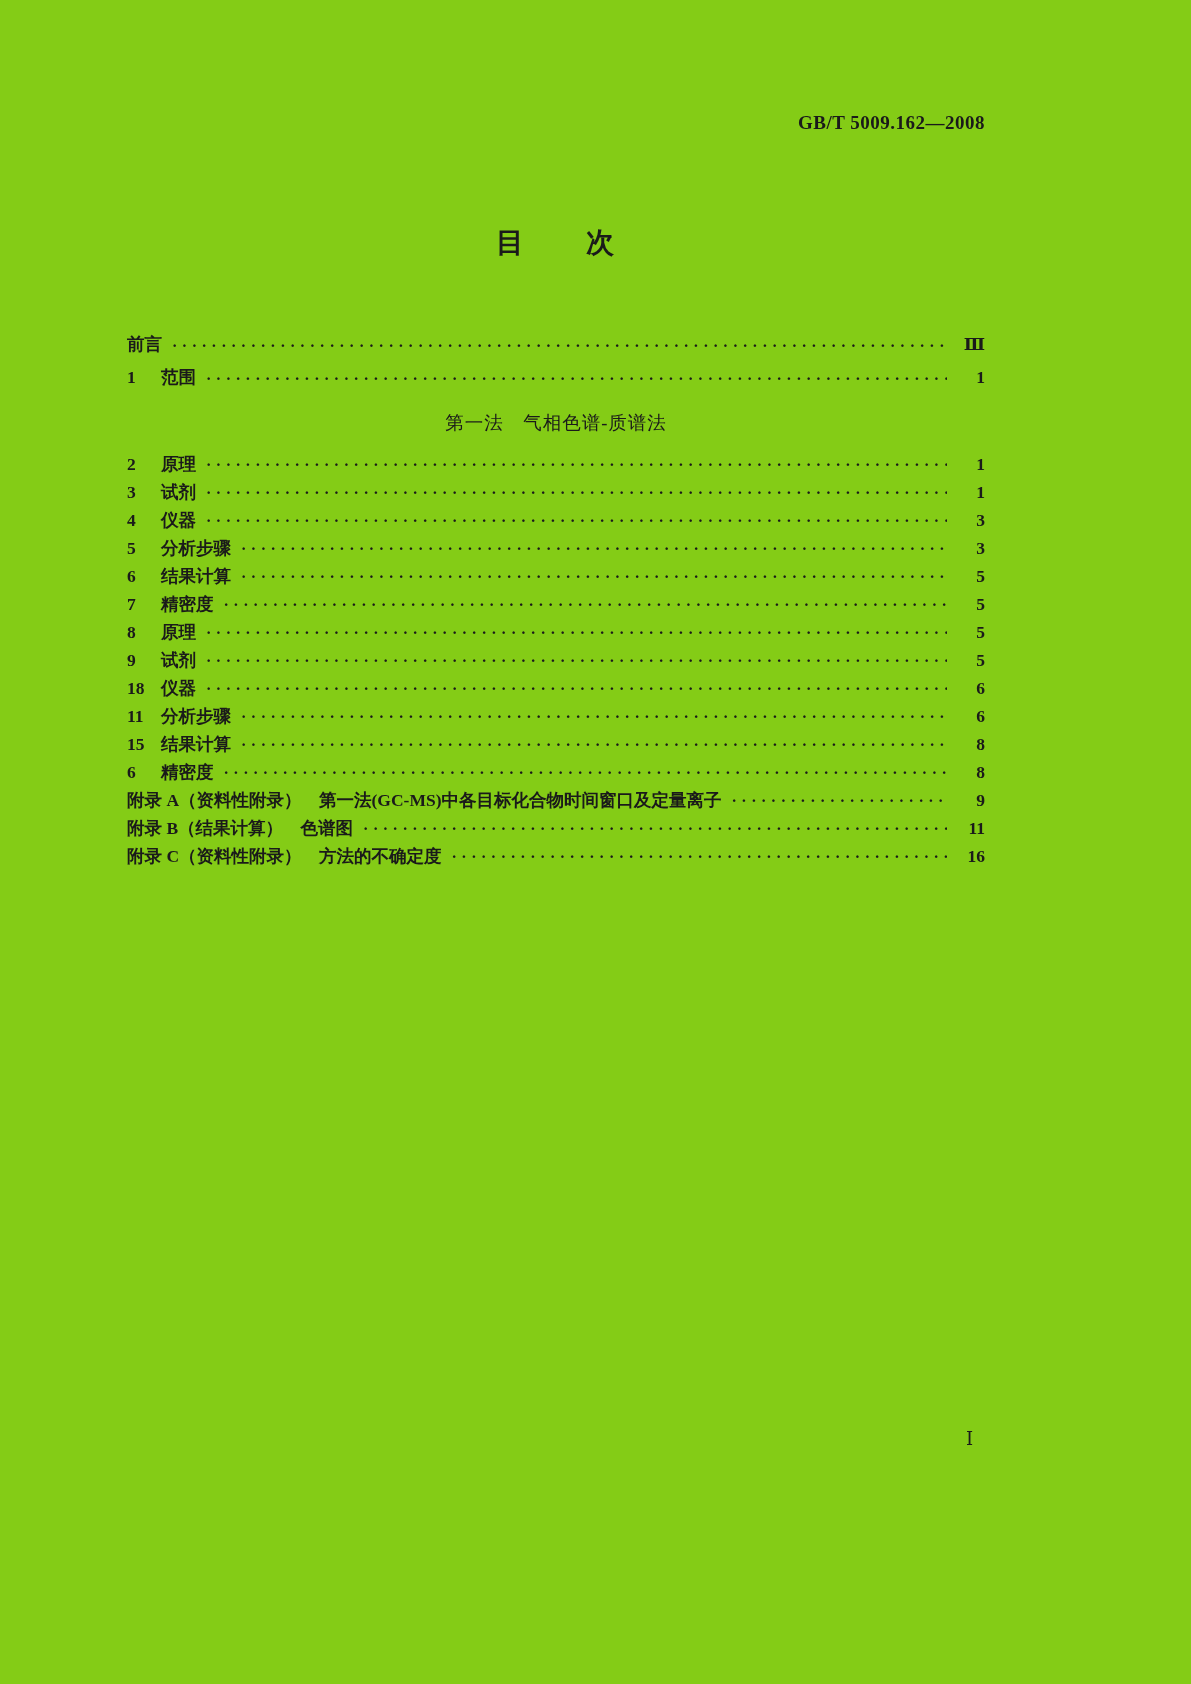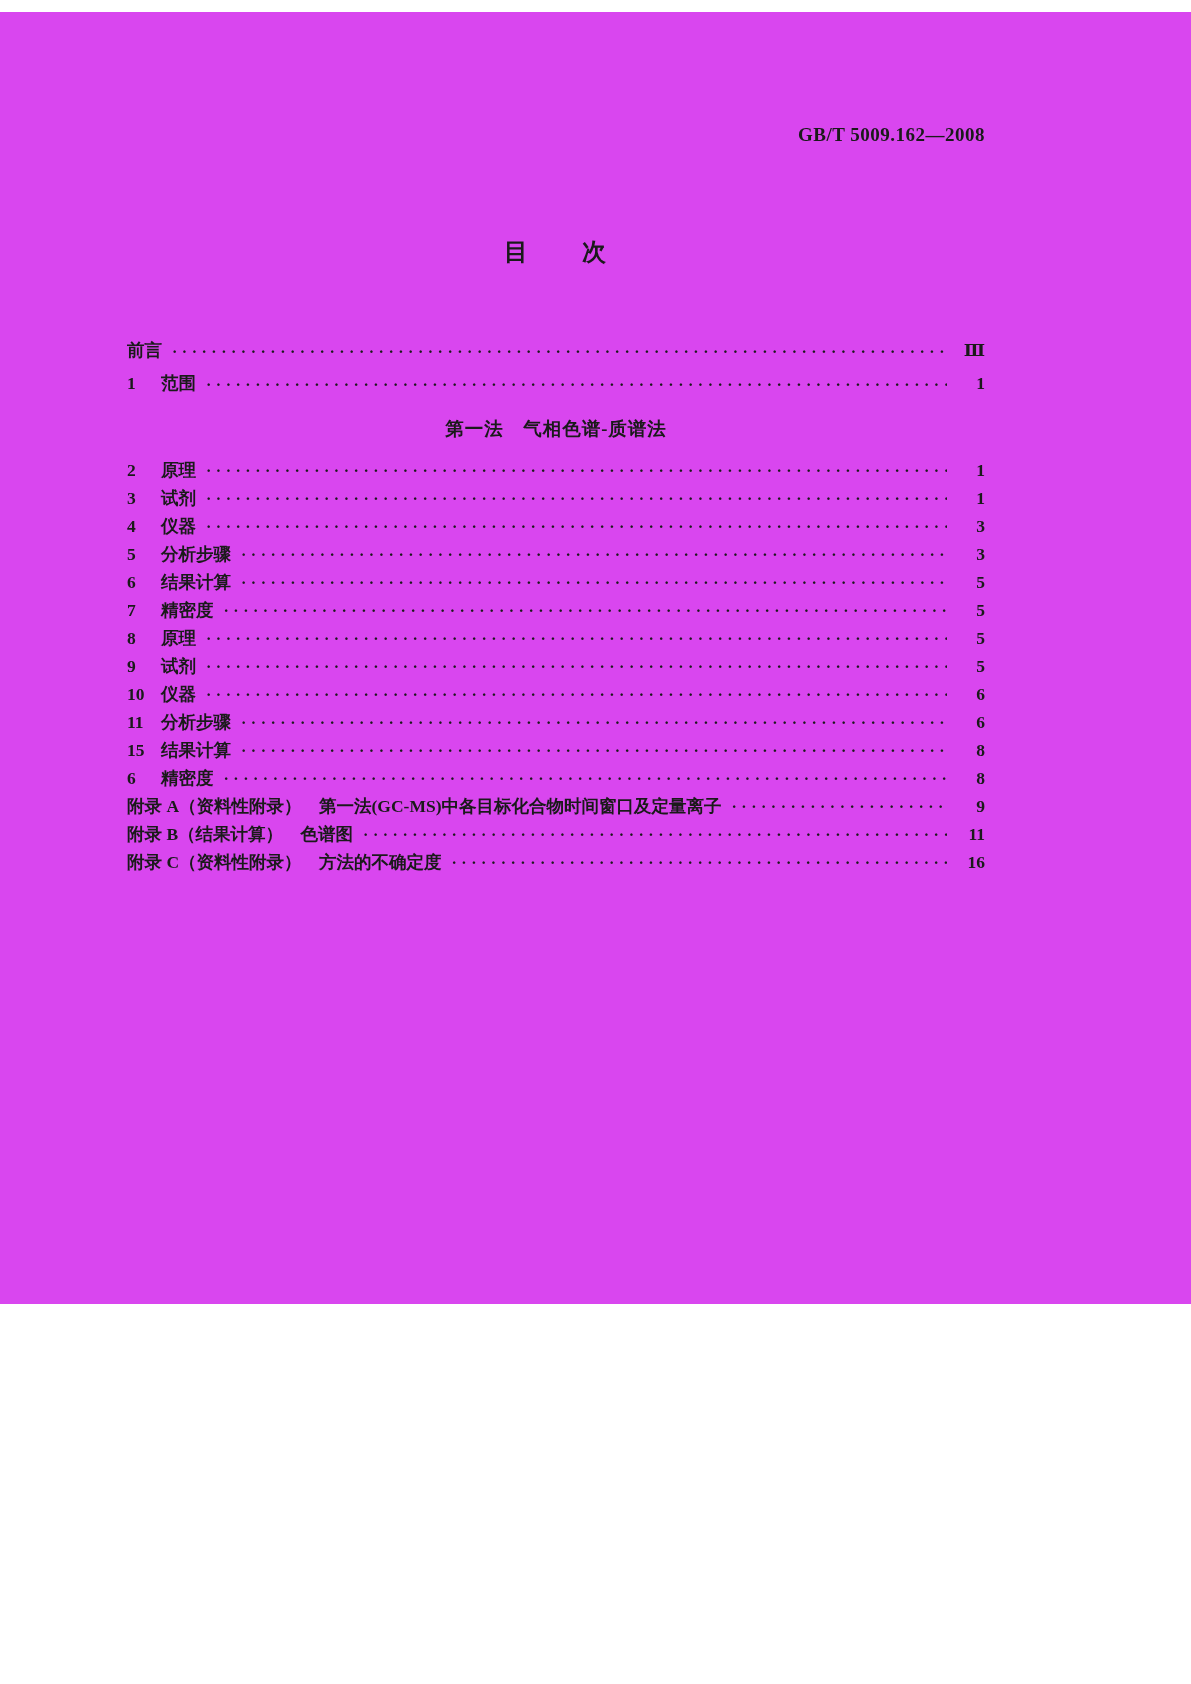--- a/index.html
+++ b/index.html
@@ -4,42 +4,42 @@
 <style>
   * { margin: 0; padding: 0; box-sizing: border-box; }
   html, body { background: #ffffff; }
   body {
     font-family: "Liberation Serif", "DejaVu Serif", serif;
     color: #1a1a1a;
   }
   .page {
     position: relative;
     width: 1191px;
-    height: 1292px;
-    margin: 12px auto;
-    background: #d946ef;
+    height: 1684px;
+    margin: 0 auto;
+    background: #84cc16;
     overflow: hidden;
   }
   .content {
     position: absolute;
     left: 127px;
     width: 858px;
     top: 0;
   }
   .doc-header {
     margin-top: 112px;
     text-align: right;
     font-size: 19px;
     font-weight: bold;
     letter-spacing: 0.5px;
   }
   .title {
     margin-top: 90px;
     text-align: center;
-    font-size: 24px;
+    font-size: 28px;
     font-weight: bold;
     letter-spacing: 2px;
   }
   .toc {
     margin-top: 66px;
   }
   .toc-row {
     display: flex;
     align-items: baseline;
     height: 28px;
@@ -71,21 +71,21 @@
     color: #1a1a1a;
   }
   .toc-row .pg {
     flex: 0 0 auto;
     min-width: 30px;
     text-align: right;
   }
   .toc-section {
     text-align: center;
     font-size: 18.5px;
-    font-weight: bold;
+    font-weight: normal;
     margin: 15px 0 13px 0;
     height: 28px;
     line-height: 28px;
     letter-spacing: 1px;
   }
   .toc-row.spaced {
     height: 33px;
     line-height: 33px;
   }
   .footer-page-num {
@@ -170,21 +170,21 @@
   </div>
 
   <div class="toc-row">
     <span class="num">9</span>
     <span class="label">试剂</span>
     <span class="leader"></span>
     <span class="pg">5</span>
   </div>
 
   <div class="toc-row">
-    <span class="num">10</span>
+    <span class="num">18</span>
     <span class="label">仪器</span>
     <span class="leader"></span>
     <span class="pg">6</span>
   </div>
 
   <div class="toc-row">
     <span class="num">11</span>
     <span class="label">分析步骤</span>
     <span class="leader"></span>
     <span class="pg">6</span>

